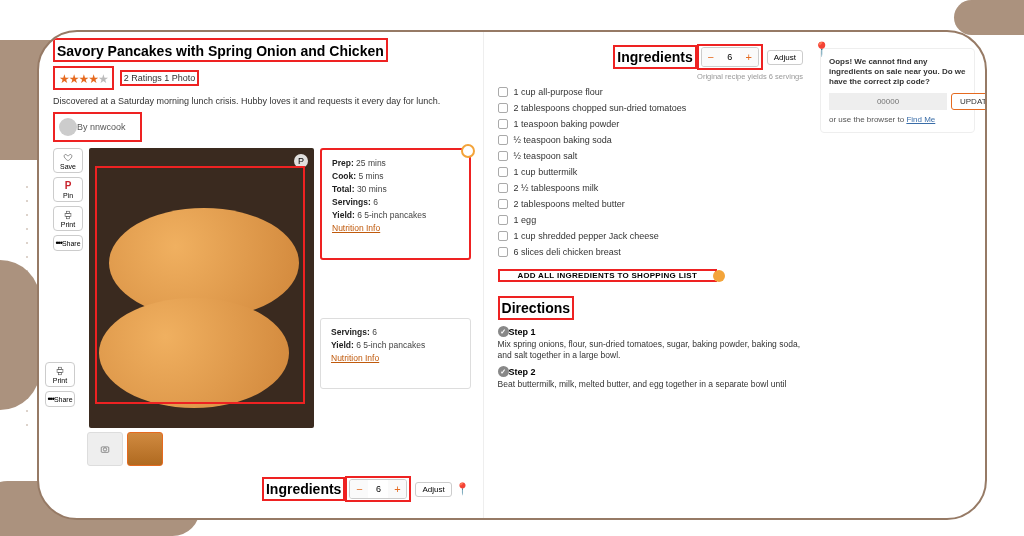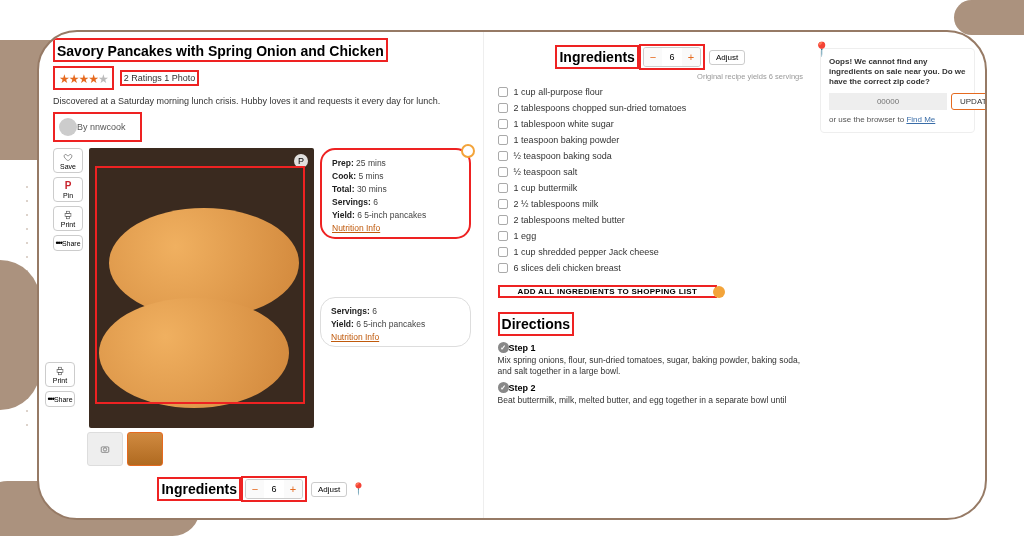--- a/index.html
+++ b/index.html
@@ -52,27 +52,27 @@
 .avatar { width:18px; height:18px; border-radius:50%; background:#ccc;}
 .by { font-size:9px; color:#555;}
 .hero-row { display:flex; gap:6px; margin-top:6px;}
 .side-buttons { display:flex; flex-direction:column; gap:4px;}
 .sbtn { width:30px; border:1px solid #ccc; border-radius:4px; background:#fff; font-size:7px; text-align:center; padding:3px 0 2px; line-height:1; }
 .sbtn svg, .sbtn .ic { display:block; margin:0 auto 1px; }
 .ic { width:10px; height:10px; fill:none; stroke:#555; stroke-width:1.5;}
 .hero-img { position:relative; width:225px; height:280px; background:#3a2a1f; border-radius:2px; overflow:hidden;}
 .pancake{ position:absolute; border-radius:50%; background: radial-gradient(circle at 35% 35%, #f0b060, #d0863a);}
 .info-col { display:flex; flex-direction:column; gap:8px; flex:1; }
-.info-card { border:1px solid #ddd; border-radius:15px; position:relative; padding:8px 10px 4px 10px; font-size:8.5px; color:#444;}
+.info-card { border:1px solid #ddd; border-radius:3px; position:relative; padding:8px 10px 25px 10px; font-size:8.5px; color:#444;}
 .info-card.red { border:2px solid #e22; }
 .info-card .row { margin-bottom:3px; }
 .info-card b { font-weight:700; color:#222;}
 .nutri { color:#c05a0c; text-decoration:underline; font-size:8.5px; }
 .orange-ring { position:absolute; top:-6px; right:-6px; width:14px; height:14px; border:2px solid #f3a43a; border-radius:50%; background:#fff;}
-.ing-header { display:flex; align-items:center; justify-content:center; margin-top:6px;}
+.ing-header { display:flex; align-items:center; justify-content:flex-end; margin-top:6px;}
 .ing-title { font-size:14px; font-weight:800;}
 .serv-adjust { display:flex; align-items:center; gap:4px; }
 .stepper { display:flex; align-items:center; border:1px solid #ccc; border-radius:3px; overflow:hidden; }
 .stepper button { width:18px; height:18px; border:none; background:#fafafa; color:#e56a1f; font-size:11px; cursor:pointer;}
 .stepper .val { width:20px; text-align:center; font-size:9px;}
 .adjust-btn { font-size:8px; padding:2px 6px; border:1px solid #ccc; border-radius:3px; background:#fff;}
 .orig-note { font-size:7.5px; color:#999; text-align:right; margin-top:2px;}
 .ing-list { margin-top:6px; display:flex; flex-direction:column; gap:6px;}
 .ing-item { display:flex; align-items:center; gap:6px; font-size:9px; color:#333;}
 .chk { width:10px; height:10px; border:1px solid #aaa; border-radius:2px; flex:0 0 auto; background:#fff;}
@@ -228,24 +228,20 @@
       <div class="ing-item">
               <span class="chk"></span>
               <span>1 cup all-purpose flour</span>
             </div>
       <div class="ing-item">
               <span class="chk"></span>
               <span>2 tablespoons chopped sun-dried tomatoes</span>
             </div>
       <div class="ing-item">
               <span class="chk"></span>
-              <span>1 tablespoon white sugar</span>
-            </div>
-      <div class="ing-item">
-              <span class="chk"></span>
               <span>1 teaspoon baking powder</span>
             </div>
       <div class="ing-item">
               <span class="chk"></span>
               <span>½ teaspoon baking soda</span>
             </div>
       <div class="ing-item">
               <span class="chk"></span>
               <span>½ teaspoon salt</span>
             </div>

